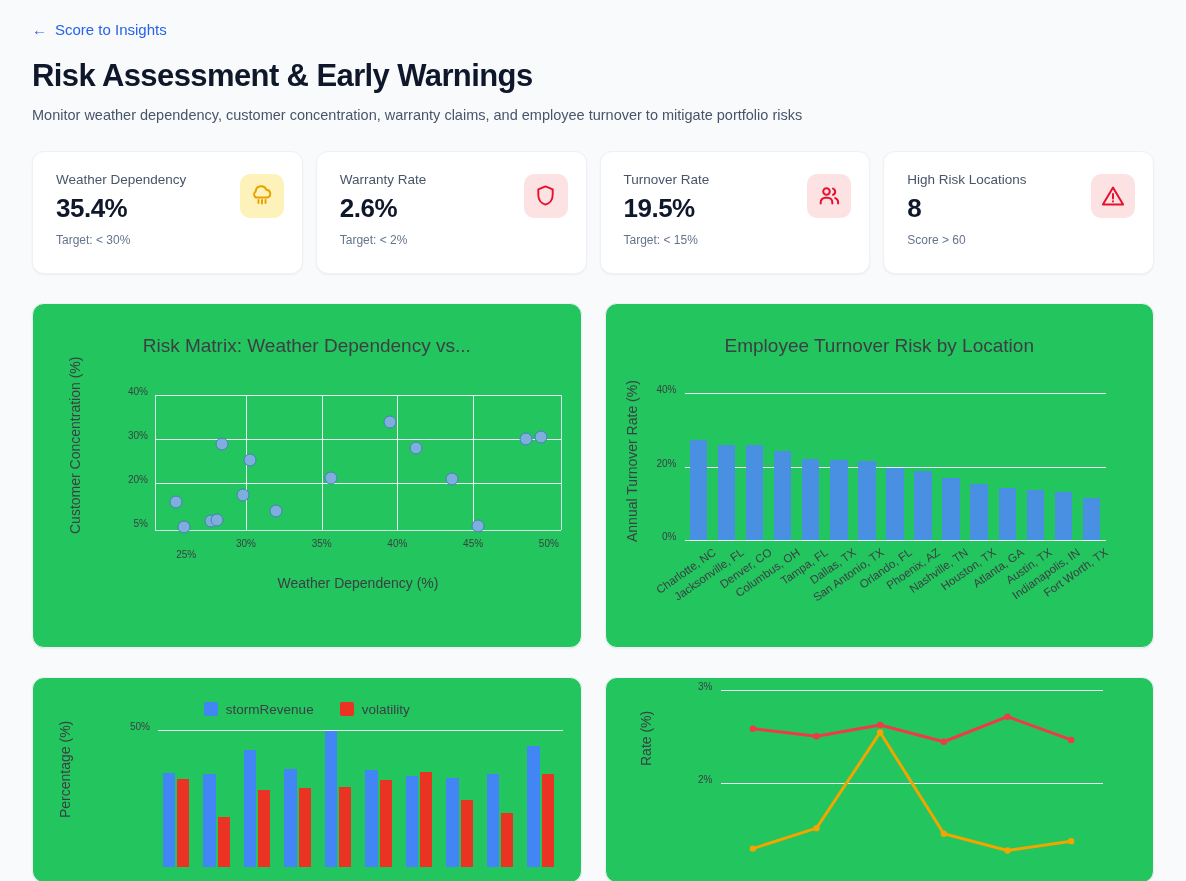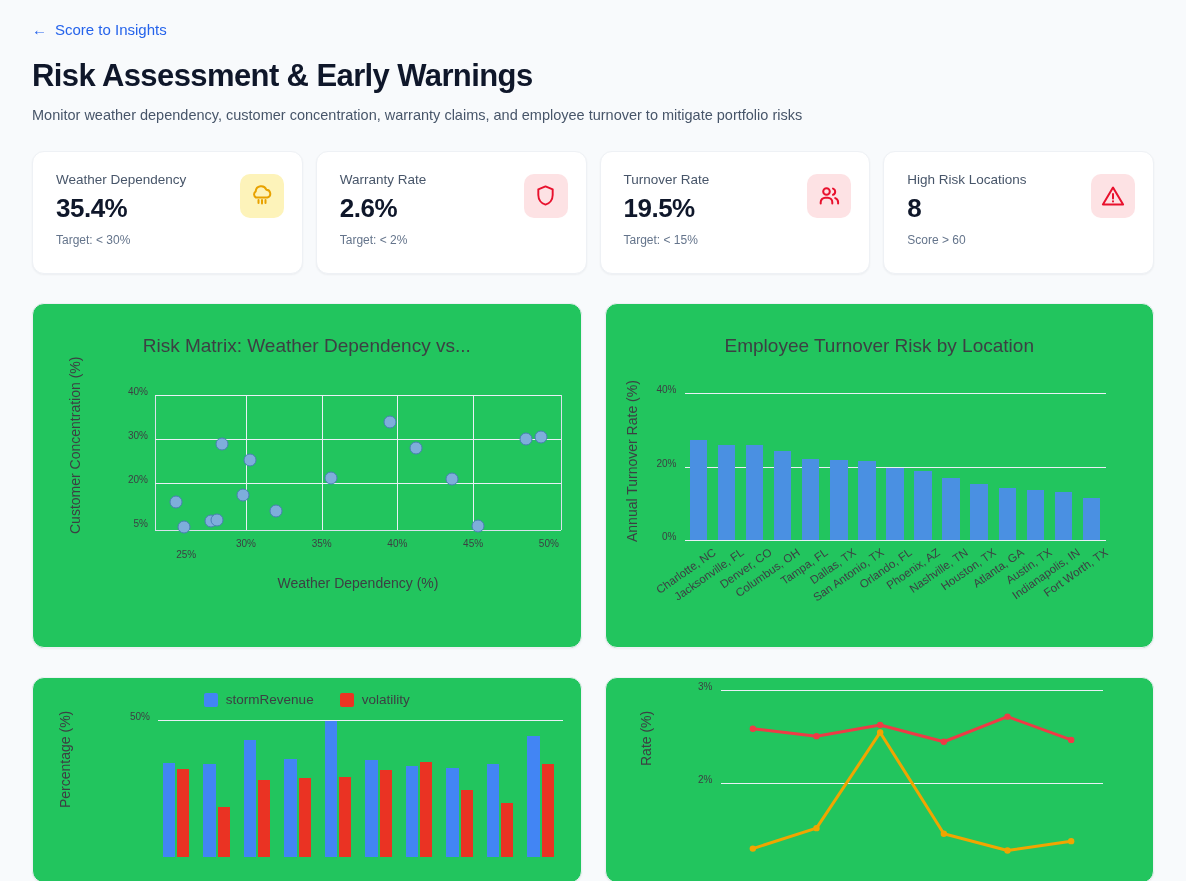--- a/index.html
+++ b/index.html
@@ -65,21 +65,21 @@
 
   .chart-title {
     text-align: center; font-size: 19px; color: #3c4043;
     font-weight: normal; padding-top: 31px; line-height: 1.2;
     white-space: nowrap; overflow: hidden; text-overflow: ellipsis;
     padding-left: 28px; padding-right: 28px;
   }
   .chart-title.sm { font-size: 18.5px; padding-top: 22px; }
 
   .legend { display: flex; justify-content: center; gap: 26px; margin-top: 14px; }
-  .legend-item { display: flex; align-items: flex-end; gap: 8px; font-size: 13.5px; color: #3c4043; }
+  .legend-item { display: flex; align-items: flex-start; gap: 8px; font-size: 13.5px; color: #3c4043; margin-top: 10px; }
   .legend-swatch { width: 14px; height: 14px; border-radius: 2px; }
   .legend-line { display: flex; align-items: center; }
   .legend-line .seg { width: 10px; height: 3px; }
   .legend-line .dot { width: 13px; height: 13px; border-radius: 50%; }
 
   .plot-wrap { position: relative; }
 
   
   .ylabel {
     position: absolute; transform-origin: 0 0;

